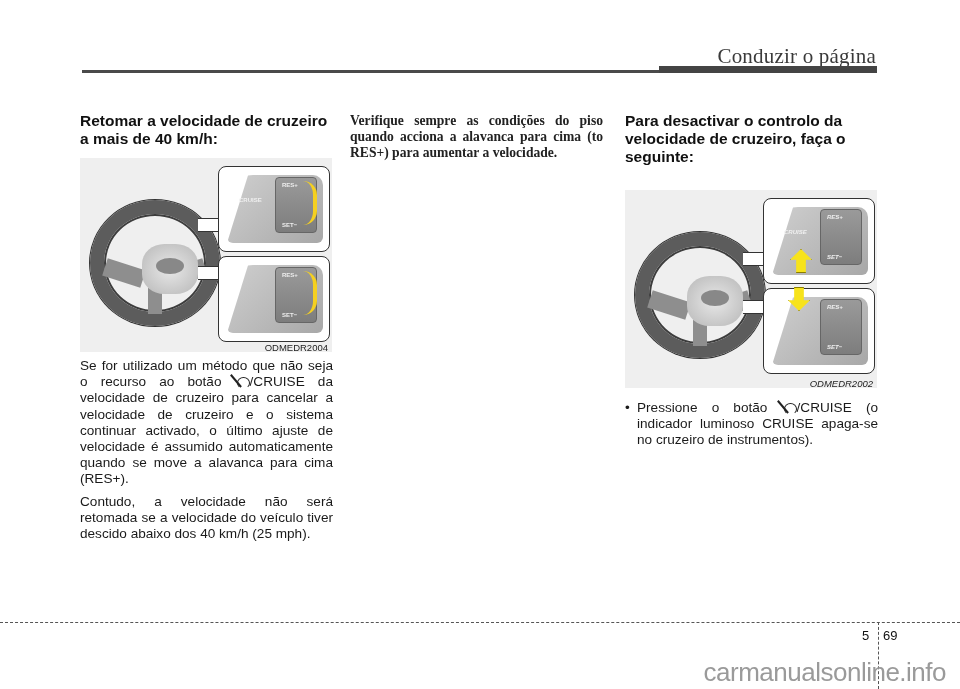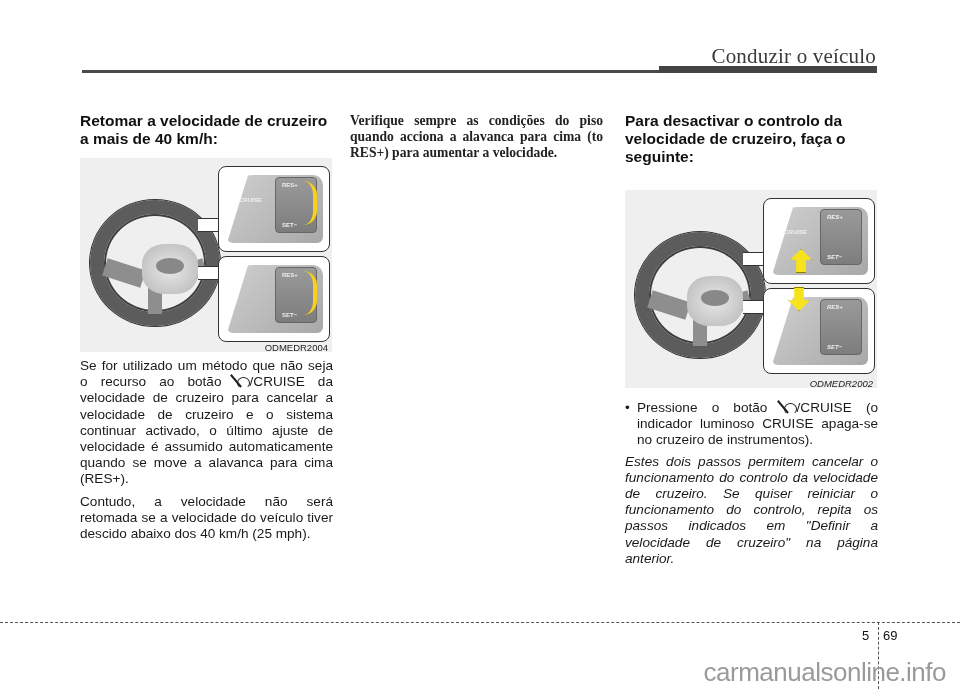--- a/index.html
+++ b/index.html
@@ -126,21 +126,21 @@
   .page-section { position: absolute; left: 862px; top: 628px; font-size: 13px; color: #111; }
   .page-number { position: absolute; left: 883px; top: 628px; font-size: 13px; color: #111; }
   .watermark {
     position: absolute; right: 14px; top: 657px; font-size: 26px; color: #9a9a9a;
     font-family: "Liberation Sans", sans-serif; letter-spacing: -0.5px;
   }
 </style>
 </head>
 <body>
 
-<div class="header-title">Conduzir o veículo</div>
+<div class="header-title">Conduzir o página</div>
 <div class="header-rule-thin"></div>
 <div class="header-rule-thick"></div>
 
 <div class="col col-left">
   <h2 class="section-heading">Retomar a velocidade de cruzeiro a mais de 40 km/h:</h2>
 
   <div class="figure">
     <div class="wheel">
       <div class="spoke-l"></div>
       <div class="spoke-r"></div>
@@ -219,20 +219,19 @@
     </div>
 
     <span class="figure-caption">ODMEDR2002</span>
   </div>
 
   <ul class="bullets">
     <li>
       <span>Pressione o botão </span><span class="inline-icon"></span><span>/CRUISE (o indicador luminoso CRUISE apaga-se no cruzeiro de instrumentos).</span>
     </li>
   </ul>
-  <p class="italic">Estes dois passos permitem cancelar o funcionamento do controlo da velocidade de cruzeiro. Se quiser reiniciar o funcionamento do controlo, repita os passos indicados em "Definir a velocidade de cruzeiro" na página anterior.</p>
 </div>
 
 <div class="footer-dash"></div>
 <div class="footer-vdash"></div>
 <span class="page-section">5</span>
 <span class="page-number">69</span>
 <div class="watermark">carmanualsonline.info</div>
 
 </body></html>

